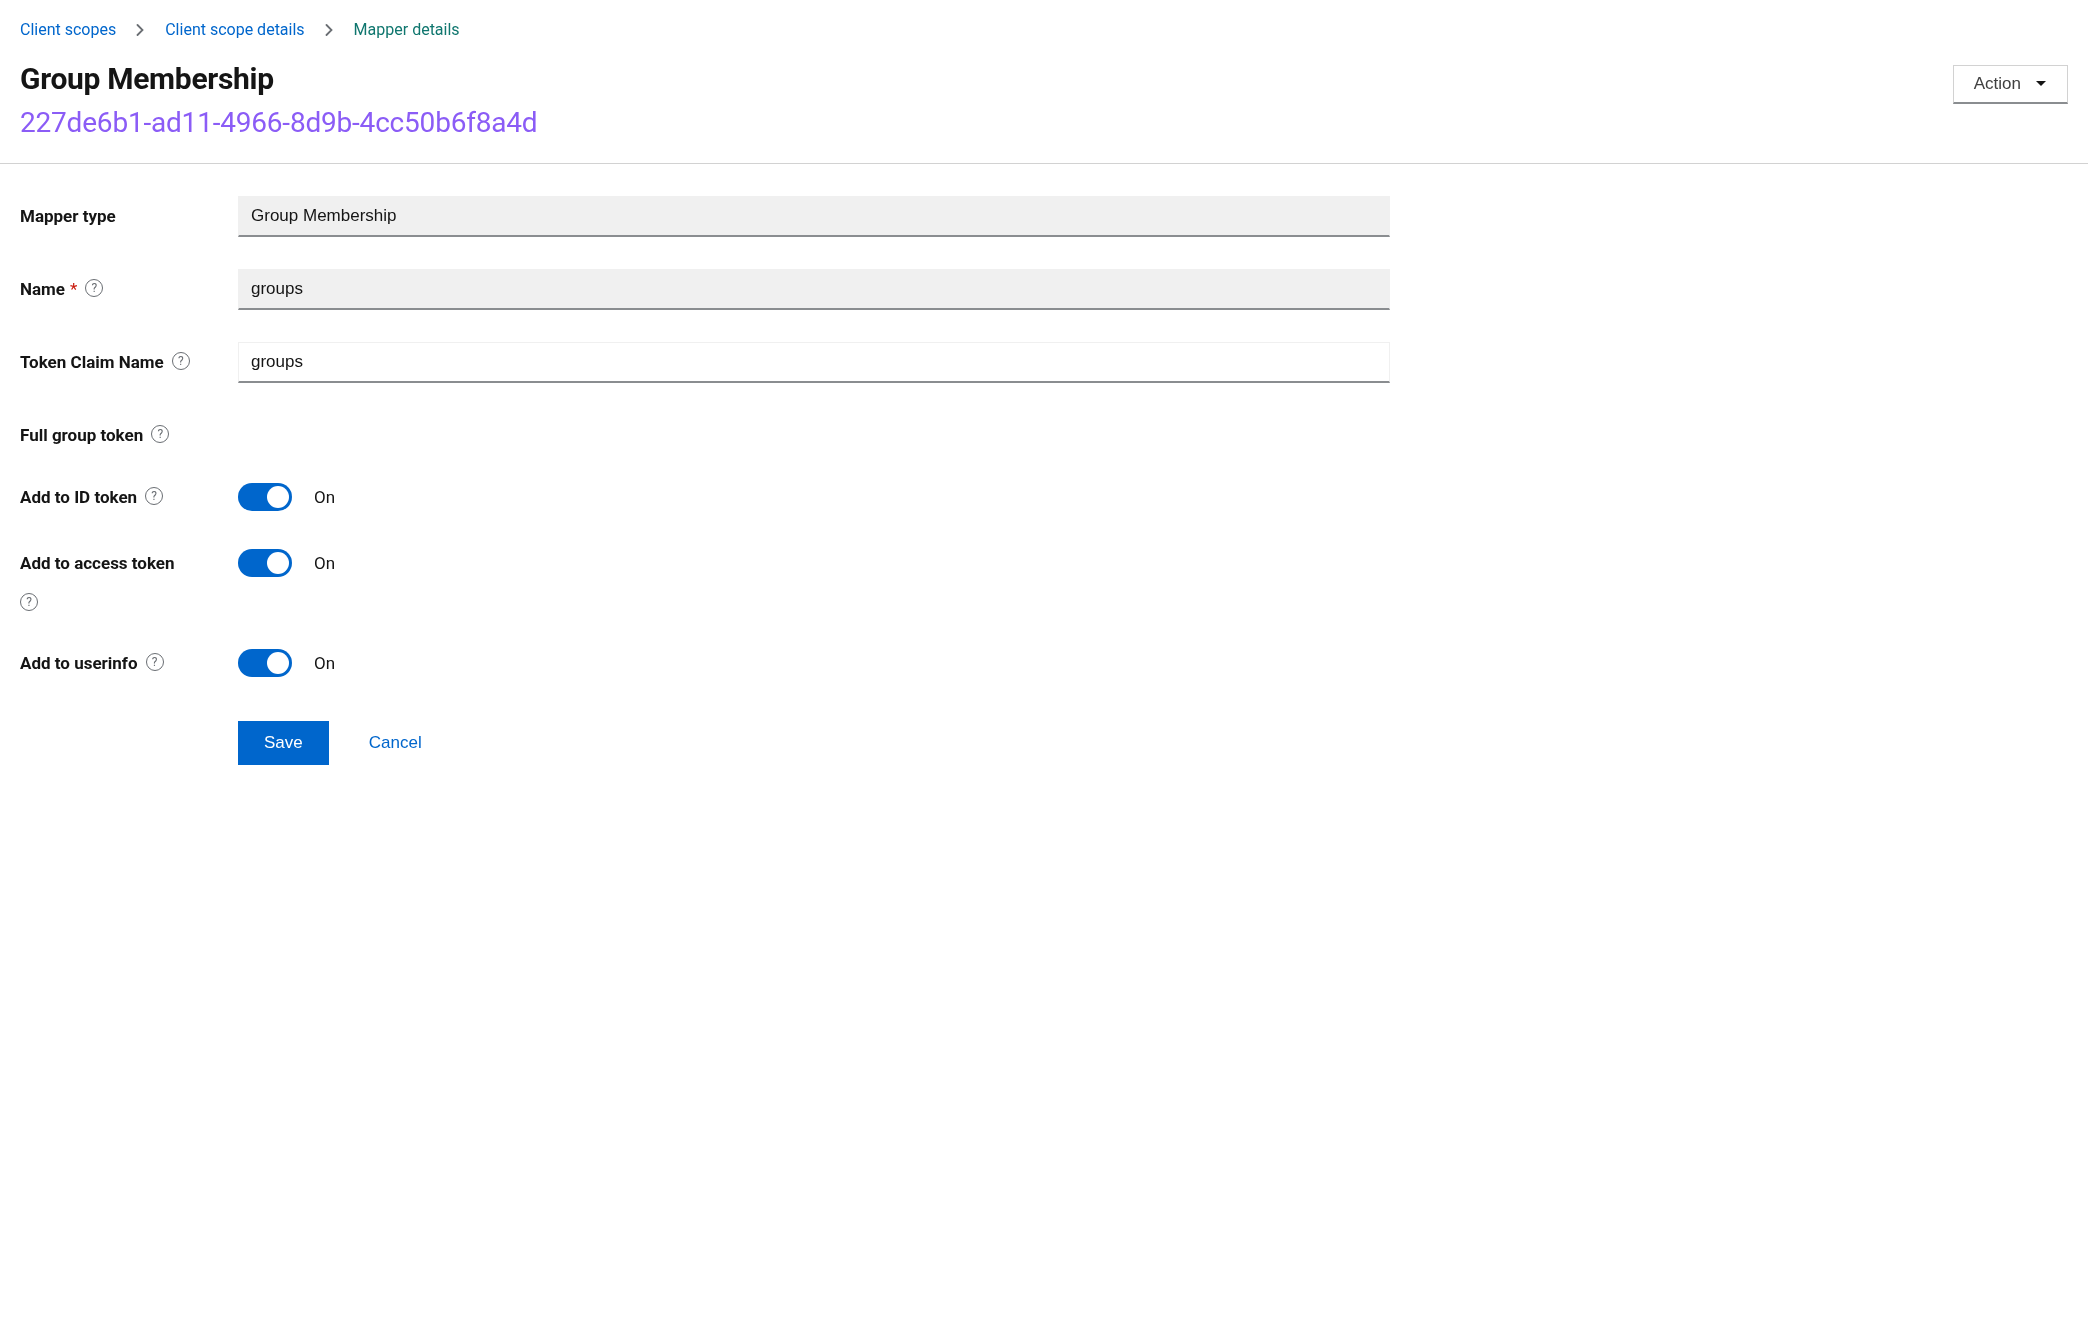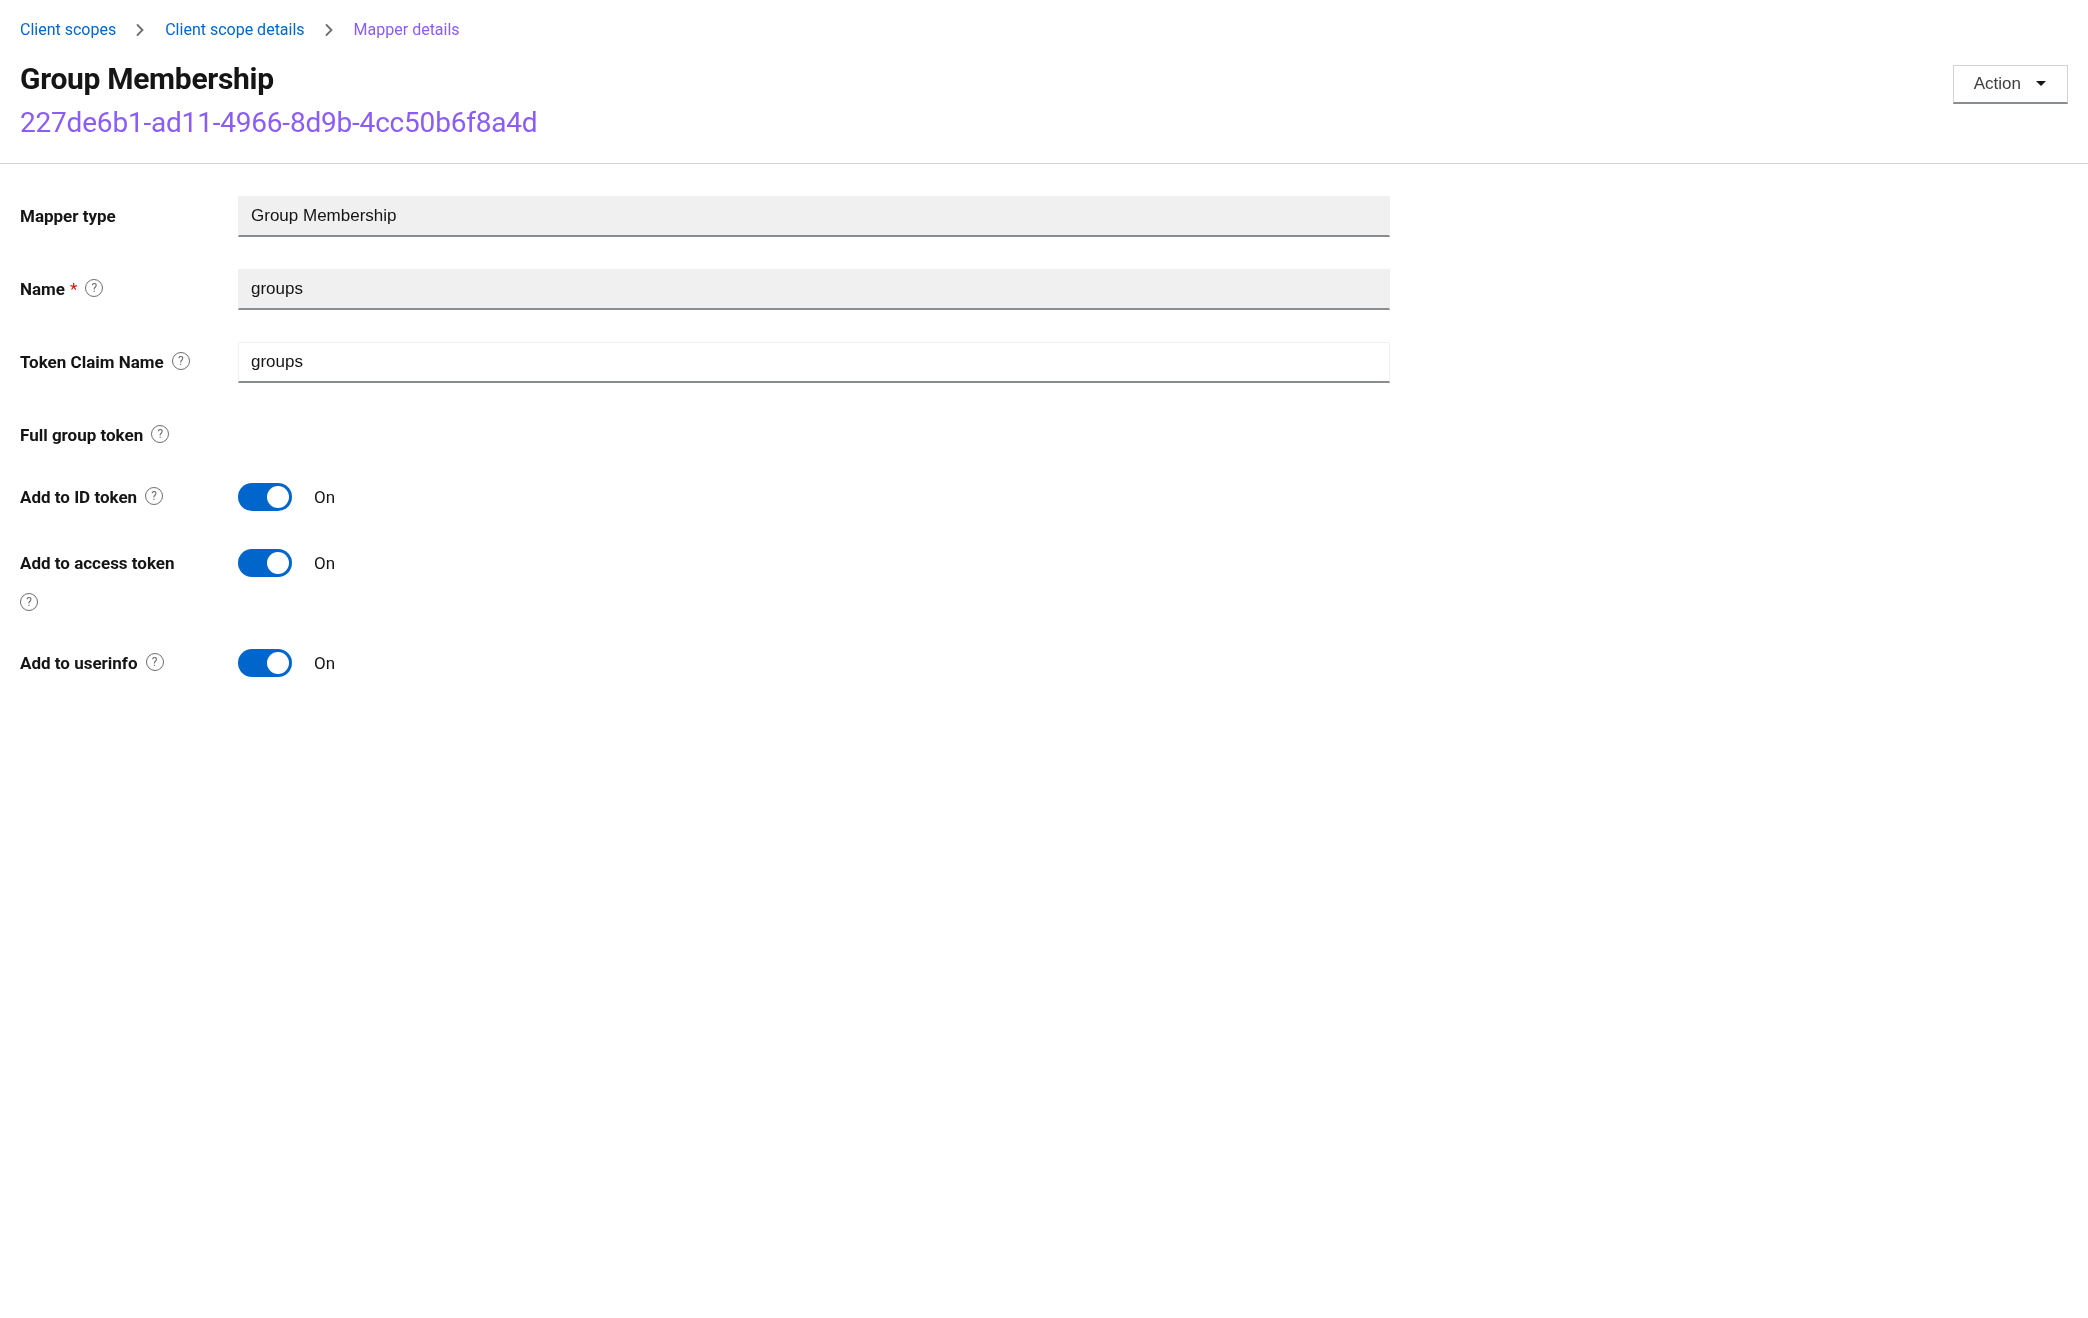--- a/index.html
+++ b/index.html
@@ -27,21 +27,21 @@
     .breadcrumb a {
       color: #0066cc;
       text-decoration: none;
       cursor: pointer;
     }
     .breadcrumb .sep {
       color: #6a6e73;
       display: inline-flex;
     }
     .breadcrumb .current {
-      color: #8b5cf6;
+      color: #0f766e;
     }
     
     .header {
       display: flex;
       justify-content: space-between;
       align-items: flex-start;
       margin-bottom: 24px;
     }
     .header-left h1 {
       font-size: 30px;
@@ -318,16 +318,20 @@
       <div class="form-control">
         <div class="toggle-wrap">
           <div class="toggle toggle-on">
             <div class="toggle-knob"></div>
           </div>
           <span class="toggle-text on">On</span>
         </div>
       </div>
     </div>
 
+    <div class="button-row">
+      <button class="btn-primary">Save</button>
+      <button class="btn-link">Cancel</button>
+    </div>
 
   </div>
 
 </div>
 
 </body></html>

